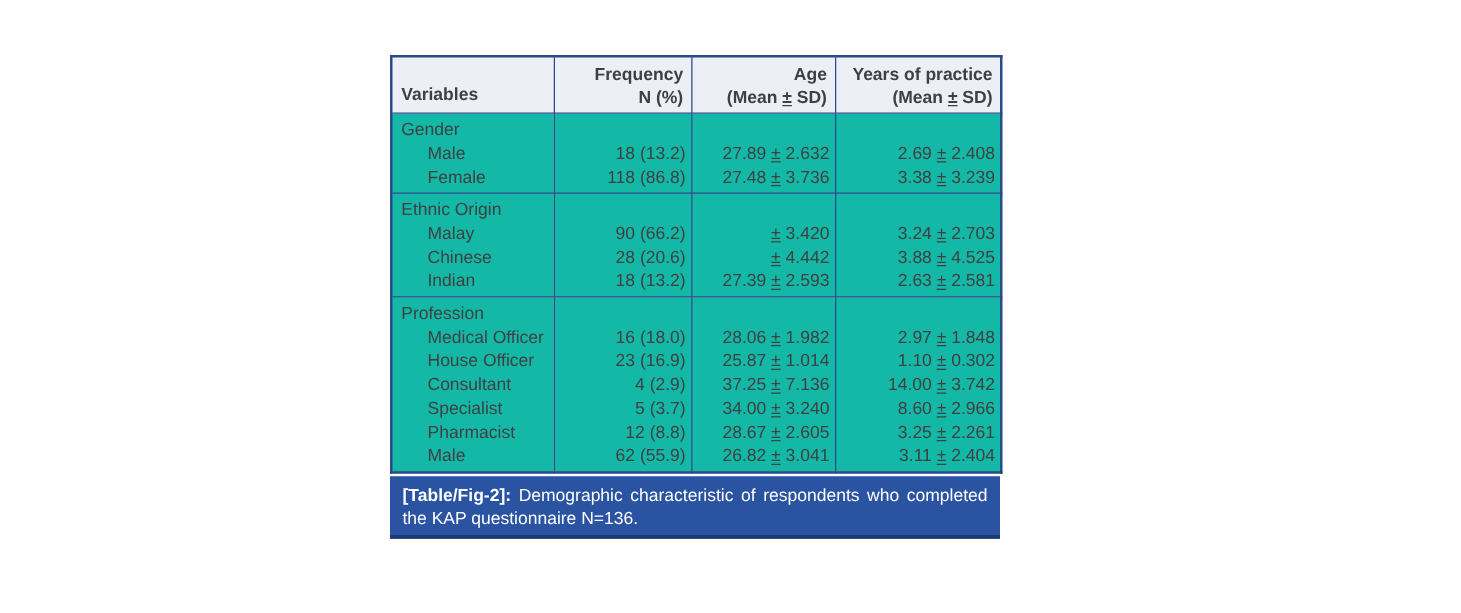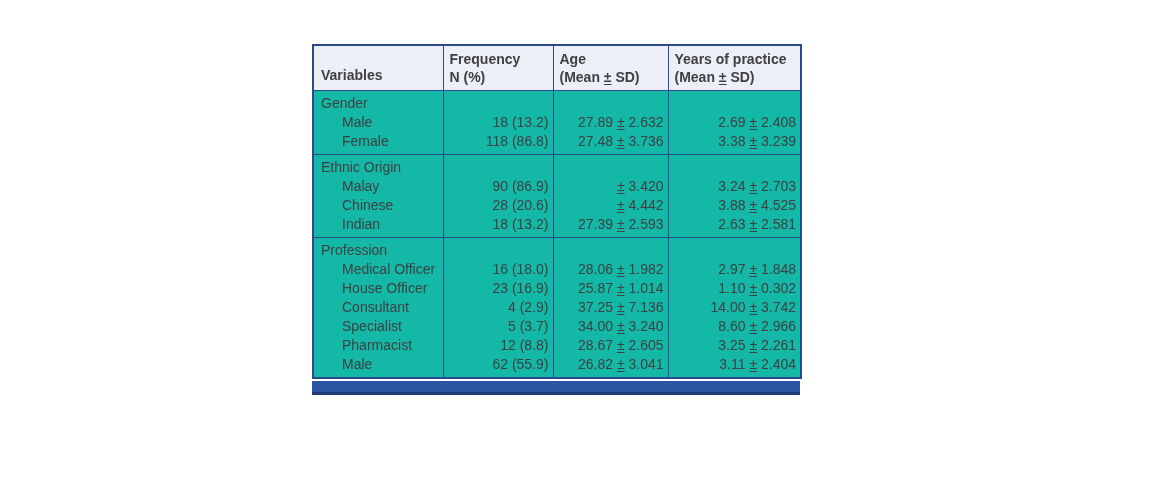--- a/index.html
+++ b/index.html
@@ -31,21 +31,21 @@
     border: 1px solid var(--border);
     font-size: 14px;
     color: var(--body-text);
   }
   thead th {
     background: var(--header-bg);
     color: var(--header-text);
     font-weight: bold;
     height: 42px;
     padding: 4px 6px;
-    text-align: left;
+    text-align: right;
     vertical-align: middle;
     line-height: 18px;
   }
   thead th.th-var {
     text-align: left;
     vertical-align: bottom;
     padding: 4px 6px 6px 7px;
   }
   tbody td {
     vertical-align: top;
@@ -131,21 +131,21 @@
 
         <tr>
           <td class="td-var">
             <div class="line sec">Ethnic Origin</div>
             <div class="line item">Malay</div>
             <div class="line item">Chinese</div>
             <div class="line item">Indian</div>
           </td>
           <td class="td-val">
             <div class="line"></div>
-            <div class="line pmline">90 (86.9)</div>
+            <div class="line pmline">90 (66.2)</div>
             <div class="line pmline">28 (20.6)</div>
             <div class="line pmline">18 (13.2)</div>
           </td>
           <td class="td-val">
             <div class="line"></div>
             <div class="line pmline"><span class="pm-u">±</span> 3.420</div>
             <div class="line pmline"><span class="pm-u">±</span> 4.442</div>
             <div class="line pmline">27.39 <span class="pm-u">±</span> 2.593</div>
           </td>
           <td class="td-val">
@@ -192,16 +192,17 @@
             <div class="line pmline">8.60 <span class="pm-u">±</span> 2.966</div>
             <div class="line pmline">3.25 <span class="pm-u">±</span> 2.261</div>
             <div class="line pmline">3.11 <span class="pm-u">±</span> 2.404</div>
           </td>
         </tr>
 
       </tbody>
     </table>
 
     <div class="caption">
+      <p class="cap-main"><strong>[Table/Fig-2]:</strong> <span>Demographic characteristic of respondents who completed the KAP questionnaire N=136.</span></p>
     </div>
 
   </div>
 </div>
 
 </body></html>

